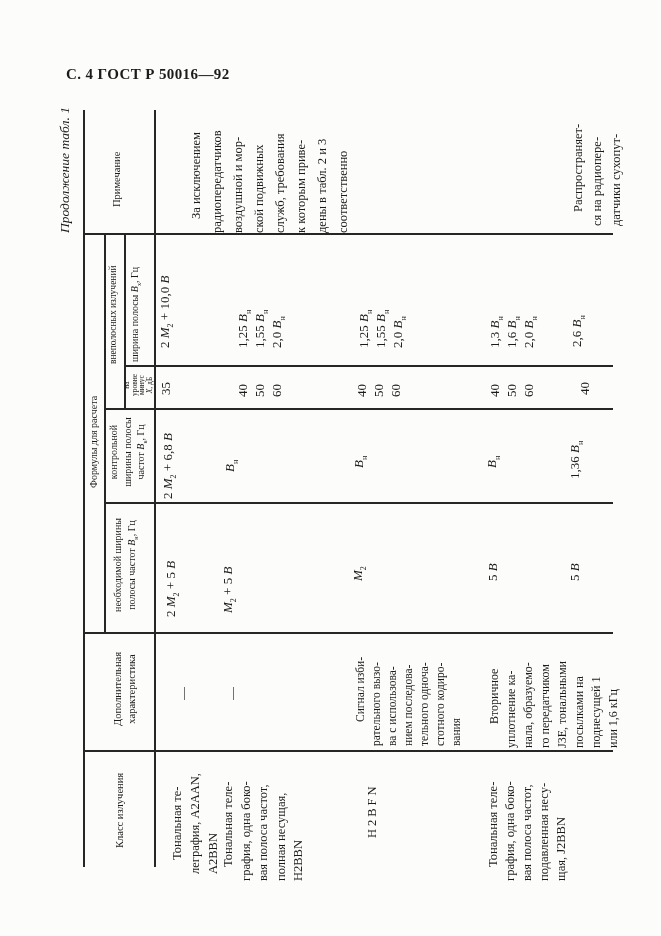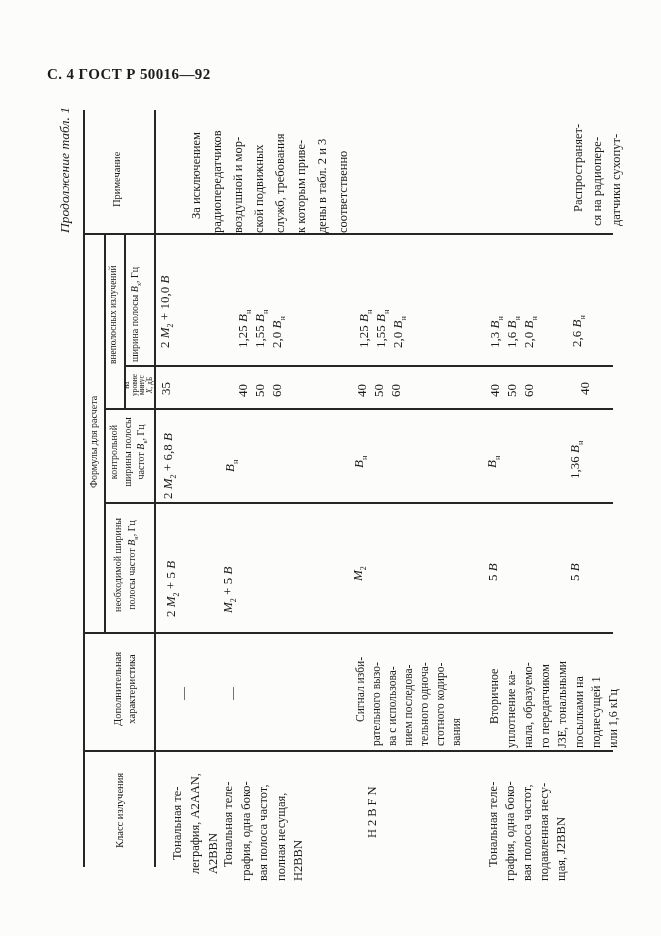--- a/index.html
+++ b/index.html
@@ -23,21 +23,21 @@
   .hline { height:1.5px; }
   .vline { width:1.5px; }
   sub { font-size:.62em; line-height:0; }
   i { font-style:italic; }
 </style>
 </head>
 <body>
 
 <div class="page">
 
-  <div class="hdr" style="left:47px; top:66px;">С. 4 ГОСТ Р 50016—92</div>
+  <div class="hdr" style="left:66px; top:66px;">С. 4 ГОСТ Р 50016—92</div>
 
   <div class="rot it" style="left:57px; top:233px; width:132px; font-size:13.5px;">Продолжение табл. 1</div>
 
   <div class="vline" style="left:83px;  top:110px; height:757px;"></div>
   <div class="vline" style="left:104px; top:233px; height:400px;"></div>
   <div class="vline" style="left:124px; top:233px; height:176px;"></div>
   <div class="vline" style="left:154px; top:110px; height:757px;"></div>
 
   <div class="hline" style="left:83px;  top:233px; width:530px;"></div>
   <div class="hline" style="left:124px; top:365px; width:489px;"></div>

